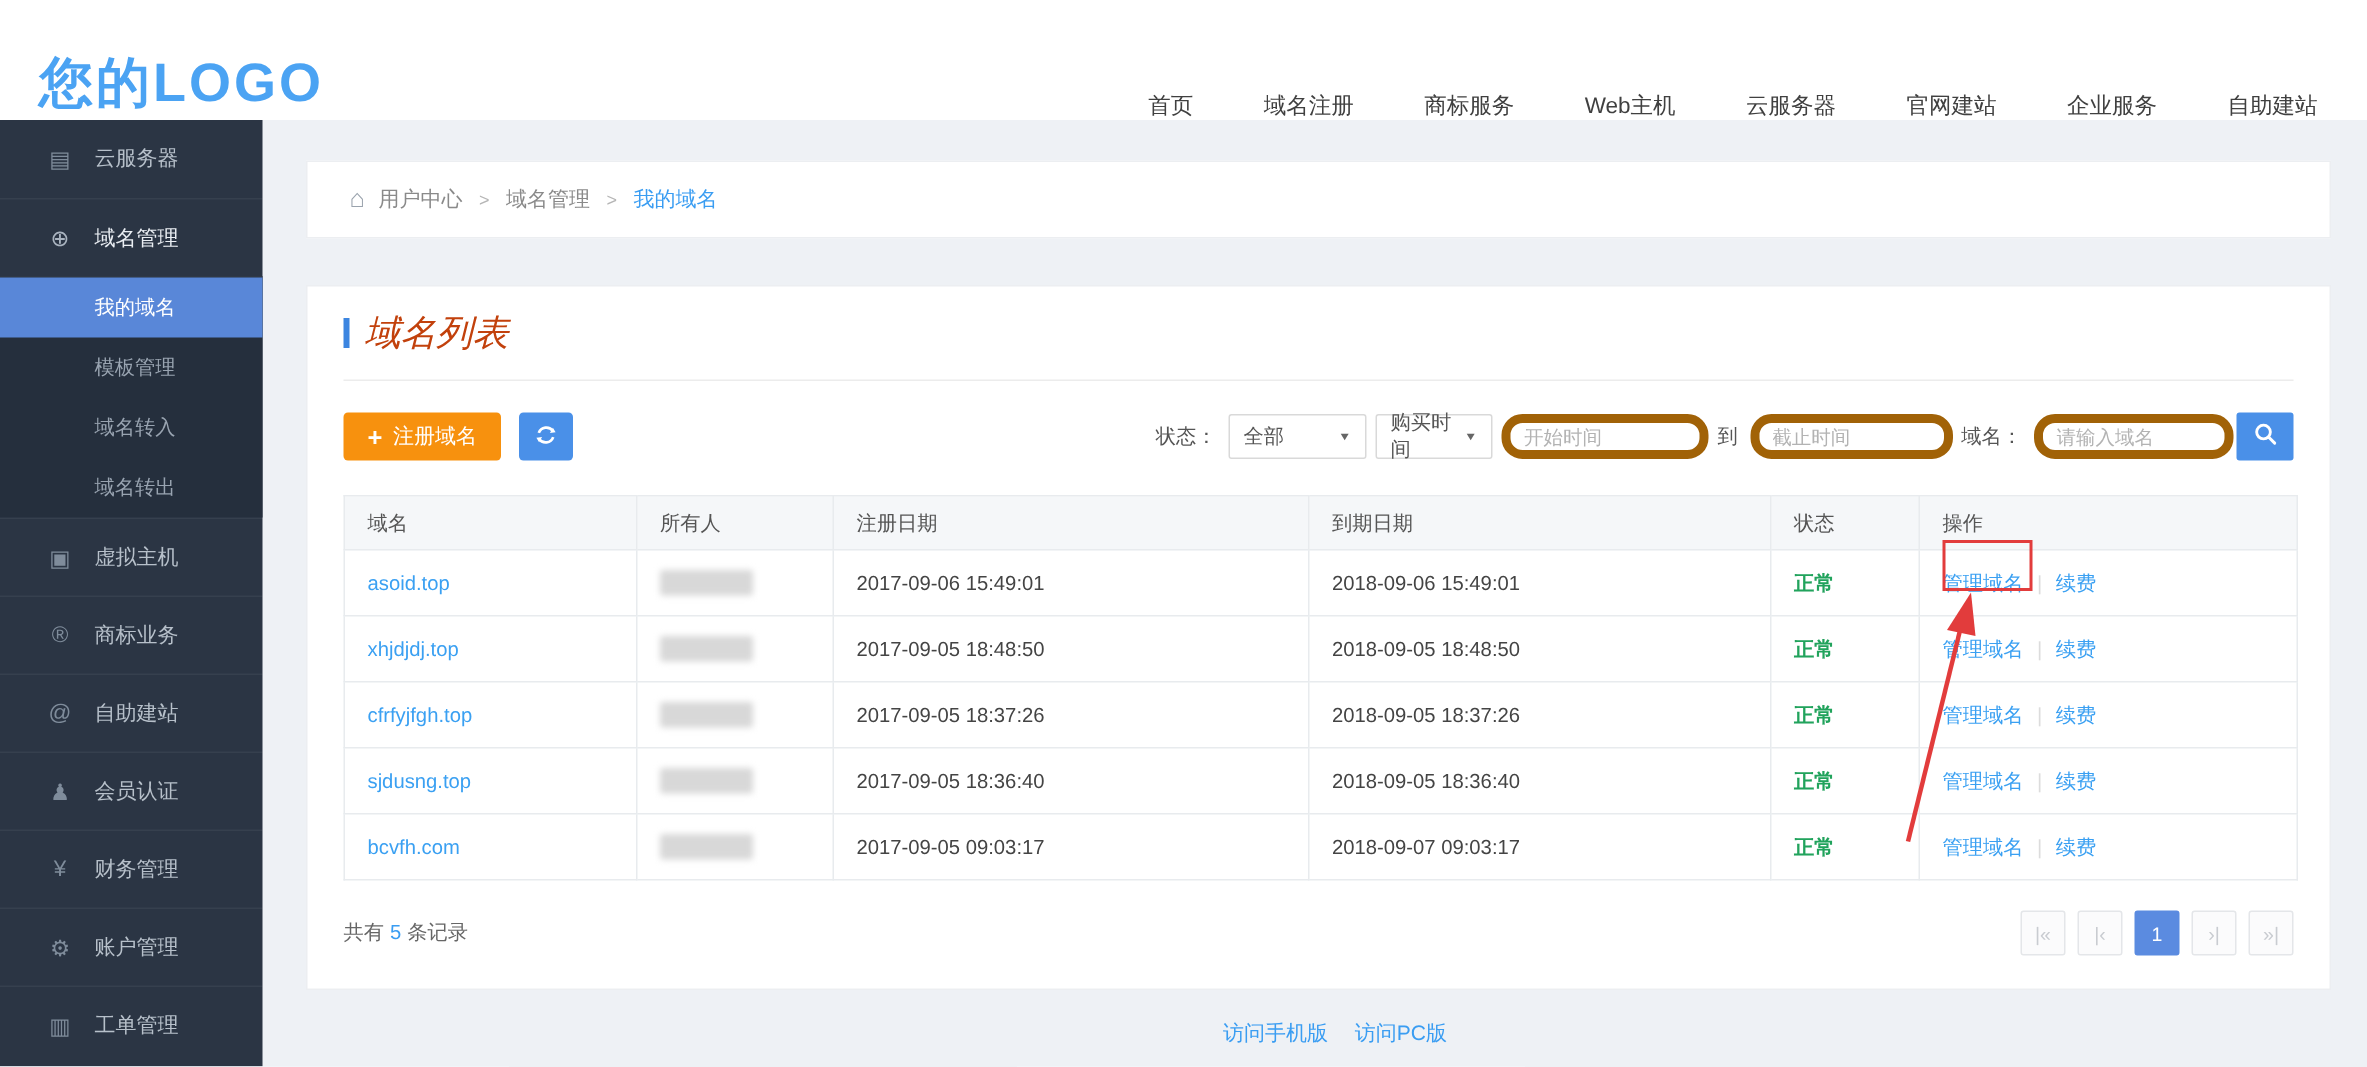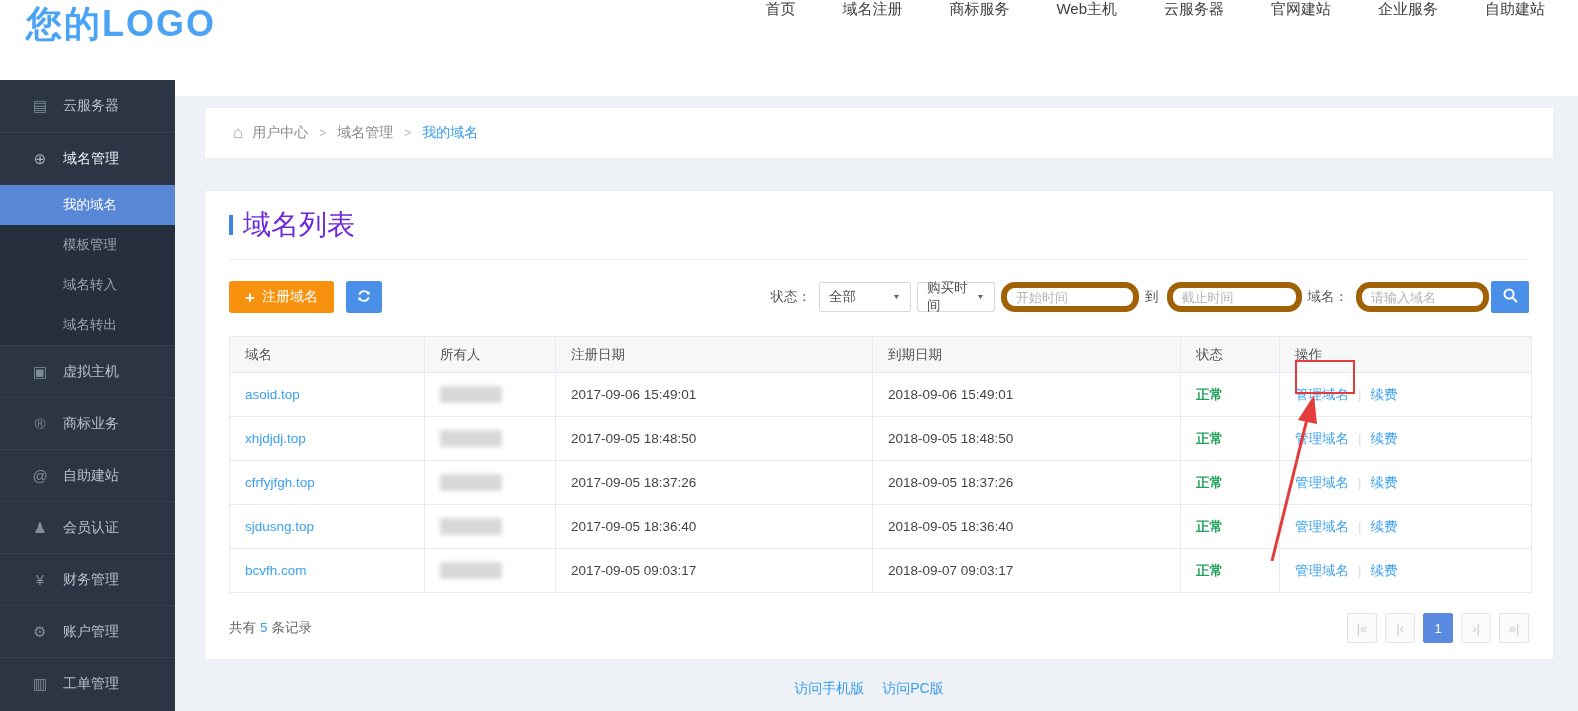--- a/index.html
+++ b/index.html
@@ -1,21 +1,21 @@
 <!DOCTYPE html>
 <html><head>
 <meta charset="utf-8">
 <style>
   * { margin:0; padding:0; box-sizing:border-box; }
   html,body { background:#eef1f5; }
   body { font-family:"Liberation Sans","DejaVu Sans",sans-serif; }
   .page { position:relative; width:1578px; height:711px; background:#eef1f5; overflow:hidden; }
 
   
-  .topbar { position:absolute; top:0; left:0; right:0; height:96px; background:#fff; display:flex; align-items:flex-start; z-index:2; }
+  .topbar { position:absolute; top:0; left:0; right:0; height:80px; background:#fff; display:flex; align-items:flex-end; z-index:2; }
   .logo { margin-left:26px; font-size:36px; font-weight:bold; color:#4ba3f3; letter-spacing:2px; cursor:pointer; }
   .topnav { margin-left:auto; margin-right:33px; display:flex; gap:47px; }
   .topnav a { font-size:15px; color:#404040; text-decoration:none; cursor:pointer; white-space:nowrap; }
 
   
   .sidebar { position:absolute; top:80px; left:0; bottom:0; width:175px; background:#2b3544; z-index:2; }
   .side-item { height:52px; display:flex; align-items:center; padding-left:30px; color:#b7c0ca; font-size:14px; cursor:pointer; border-top:1px solid rgba(255,255,255,.055); }
   .side-item:first-child { border-top:none; }
   .side-item .ic { width:20px; margin-right:13px; color:#7f8c9b; font-size:15px; text-align:center; flex:0 0 auto; }
   .side-item.current { color:#eaeef3; }
@@ -29,21 +29,21 @@
   .card { background:#fff; border:1px solid #eceef1; }
   .bc-card { position:absolute; left:29px; top:27px; width:1350px; height:52px; display:flex; align-items:center; padding-left:28px; font-size:14px; }
   .bc-home { color:#9aa3ad; font-size:17px; margin-right:9px; }
   .bc-card a { color:#8a8a8a; text-decoration:none; cursor:pointer; }
   .bc-card a.cur { color:#3a9df2; }
   .bc-sep { color:#b5b5b5; margin:0 11px; font-size:12px; }
 
   .main-card { position:absolute; left:29px; top:110px; width:1350px; height:470px; }
   .card-head { display:flex; align-items:center; padding:15px 24px 0 24px; }
   .accent { width:4px; height:20px; background:#3c85e0; margin-right:10px; }
-  .page-title { font-size:28px; font-weight:400; color:#6d28d9; }
+  .page-title { font-size:24px; font-weight:400; color:#c2410c;font-style:italic; }
   .head-rule { margin:15px 24px 0 24px; border-top:1px solid #ececec; }
 
   .toolbar { margin:21px 24px 0 24px; display:flex; align-items:center; }
   .btn-register { display:flex; align-items:center; gap:7px; height:32px; padding:0 16px; background:#f7910e; color:#fff; border:none; border-radius:3px; font-size:14px; cursor:pointer; font-family:inherit; }
   .btn-register .plus { font-size:17px; font-weight:bold; line-height:1; }
   .btn-refresh { margin-left:12px; width:36px; height:32px; background:#4a90e8; border:none; border-radius:3px; cursor:pointer; display:flex; align-items:center; justify-content:center; }
   .filters { margin-left:auto; display:flex; align-items:center; gap:6px; font-size:13.5px; color:#555; }
   .filters .lbl { margin-right:2px; white-space:nowrap; }
   .sel { height:30px; border:1px solid #d9d9d9; border-radius:2px; background:#fff; display:flex; align-items:center; padding:0 9px; cursor:pointer; color:#555; }
   .sel .car { font-size:9px; color:#666; transform:scaleY(.8); margin-left:auto; padding-left:8px; }
@@ -63,21 +63,21 @@
   .st { color:#21a35c; font-weight:600; }
   .act-sep { color:#dcdcdc; margin:0 9px; }
 
   .table-foot { margin:20px 24px 0 24px; display:flex; align-items:center; }
   .summary { font-size:13.5px; color:#666; }
   .summary .cnt { color:#3a9df2; margin:0 4px; }
   .pager { margin-left:auto; display:flex; gap:8px; }
   .pager a { width:30px; height:30px; border:1px solid #e4e6e9; background:#fbfbfc; color:#c9ccd1; font-size:13px; display:flex; align-items:center; justify-content:center; text-decoration:none; border-radius:2px; cursor:pointer; }
   .pager a.active { background:#5b8be0; border-color:#5b8be0; color:#fff; }
 
-  .footer-links { position:absolute; left:19px; top:600px; width:1350px; text-align:center; font-size:14px; }
+  .footer-links { position:absolute; left:40px; top:600px; width:1350px; text-align:center; font-size:14px; }
   .footer-links a { color:#3a9df2; text-decoration:none; margin:0 7px; cursor:pointer; }
 
   .annotation { position:absolute; inset:0; width:1578px; height:711px; pointer-events:none; z-index:5; }
 </style>
 </head>
 <body>
 
 <div class="page">
 
   <header class="topbar">

